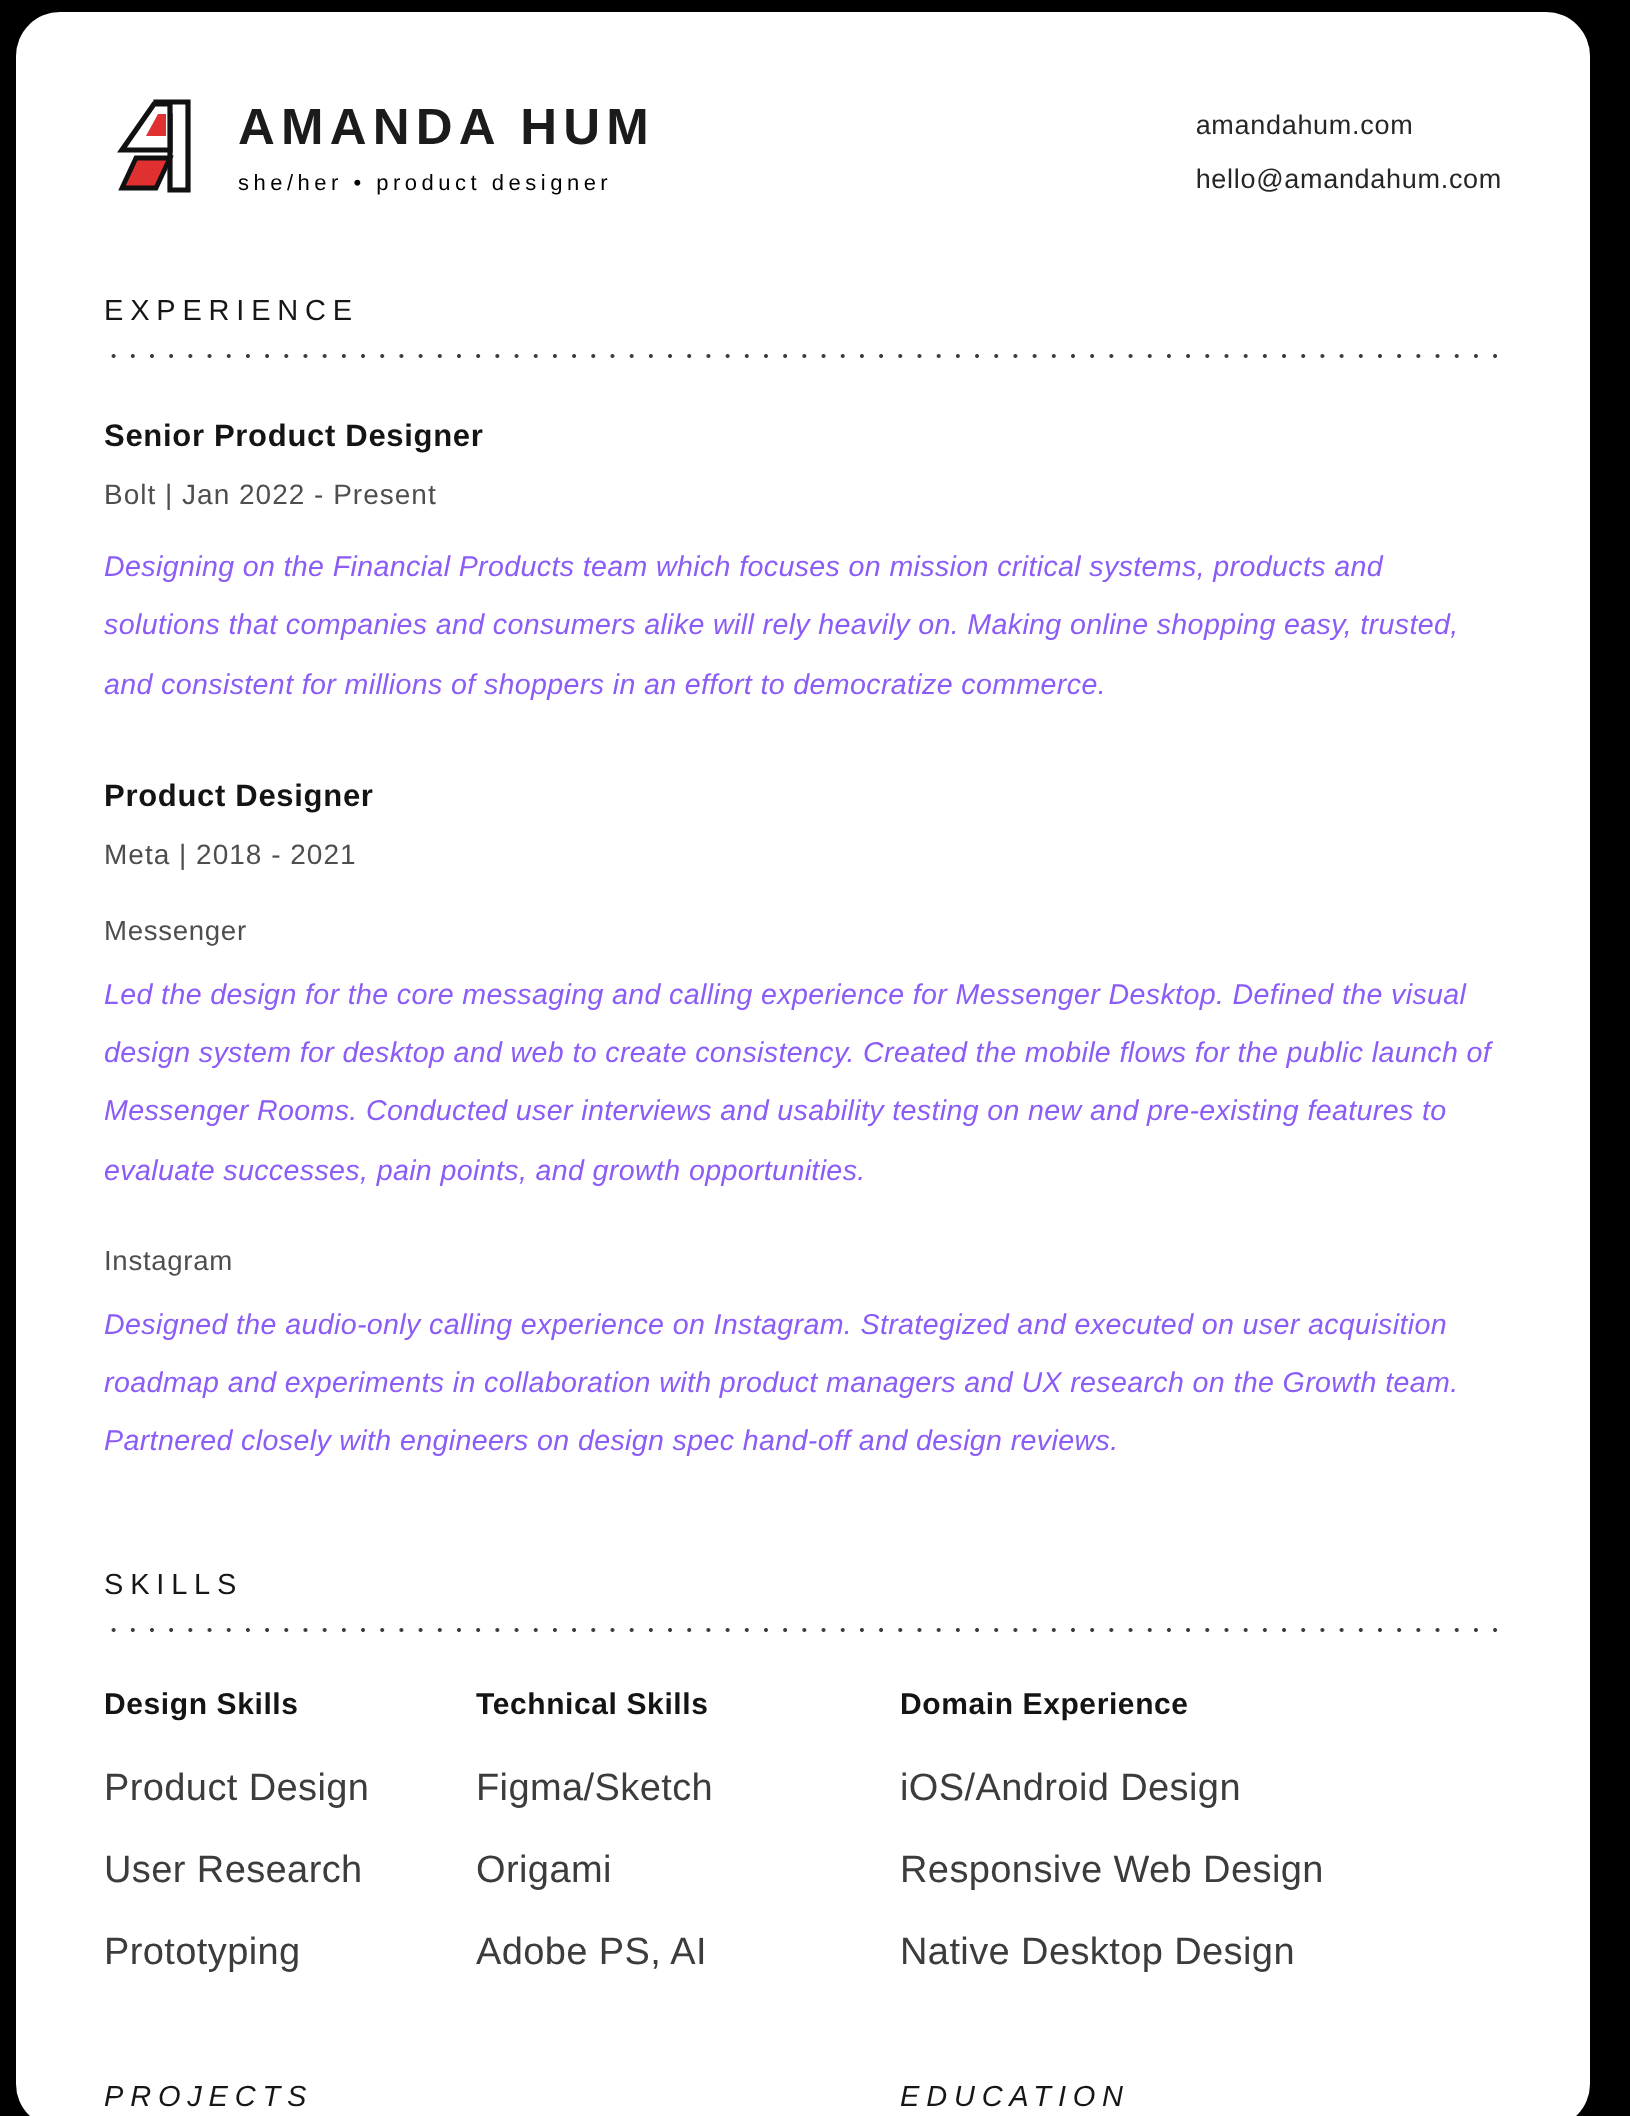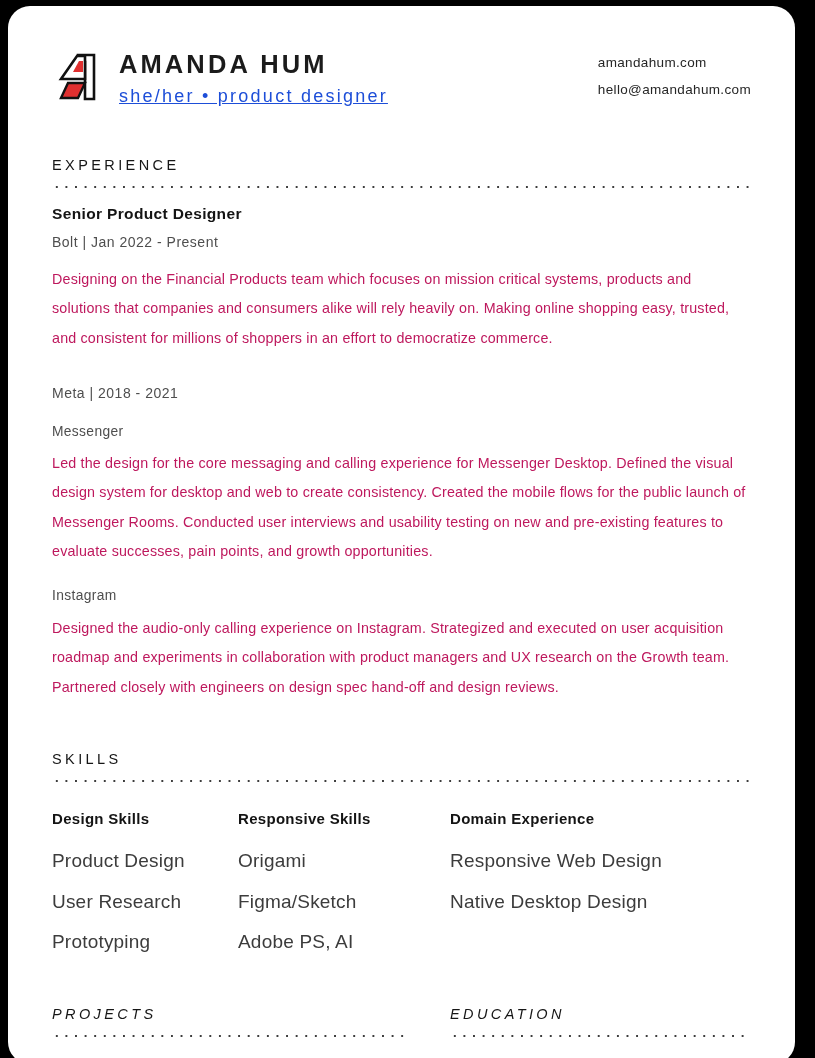--- a/index.html
+++ b/index.html
@@ -53,25 +53,24 @@
   .full-name {
     font-size: 25.5px;
     font-weight: bold;
     letter-spacing: 3.1px;
     color: #1b1b1b;
     line-height: 1.12;
     white-space: nowrap;
   }
   .tagline {
     margin-top: 7px;
-    font-size: 18px;
+    font-size: 11px;
     letter-spacing: 2.25px;
-    color: #1d4ed8;
+    color: #000000;
     white-space: nowrap;
-    text-decoration: underline;
   }
   .contact {
     padding-top: 8px;
   }
   .contact-line {
     font-size: 13.5px;
     color: #262626;
     letter-spacing: 0.35px;
     line-height: 1.0;
     margin-bottom: 13px;
@@ -94,21 +93,21 @@
     background-size: 9.6px 2px;
     background-repeat: repeat-x;
     background-position: left center;
   }
 
   .sec-experience { margin-top: 50px; }
   .sec-skills { margin-top: 49px; }
   .sec-bottom { margin-top: 52px; }
 
   
-  .job { margin-top: 17px; }
+  .job { margin-top: 31px; }
   .job + .job { margin-top: 32px; }
   .job-title {
     font-size: 15.5px;
     font-weight: bold;
     color: #141414;
     letter-spacing: 0.35px;
     line-height: 1.2;
   }
   .job-meta {
     margin-top: 11px;
@@ -120,24 +119,25 @@
   .job-sub {
     margin-top: 22px;
     font-size: 13.8px;
     color: #4e4e4e;
     letter-spacing: 0.35px;
     line-height: 1.2;
   }
   .job-body {
     margin-top: 14px;
     font-size: 14.3px;
-    color: #be185d;
+    color: #8b5cf6;
     line-height: 2.05;
     letter-spacing: 0.18px;
     max-width: 716px;
+    font-style: italic;
   }
   .job-sub + .job-body { margin-top: 9px; }
 
   
   .skills-grid {
     margin-top: 28px;
     display: grid;
     grid-template-columns: 186px 212px 1fr;
   }
   .skill-col-title {
@@ -193,20 +193,21 @@
       <div class="section-title">EXPERIENCE</div>
       <div class="dot-rule"></div>
 
       <div class="job">
         <div class="job-title">Senior Product Designer</div>
         <div class="job-meta">Bolt | Jan 2022 - Present</div>
         <div class="job-body">Designing on the Financial Products team which focuses on mission critical systems, products and solutions that companies and consumers alike will rely heavily on. Making online shopping easy, trusted, and consistent for millions of shoppers in an effort to democratize commerce.</div>
       </div>
 
       <div class="job">
+        <div class="job-title">Product Designer</div>
         <div class="job-meta">Meta | 2018 - 2021</div>
 
         <div class="job-sub">Messenger</div>
         <div class="job-body">Led the design for the core messaging and calling experience for Messenger Desktop. Defined the visual design system for desktop and web to create consistency. Created the mobile flows for the public launch of Messenger Rooms. Conducted user interviews and usability testing on new and pre-existing features to evaluate successes, pain points, and growth opportunities.</div>
 
         <div class="job-sub">Instagram</div>
         <div class="job-body">Designed the audio-only calling experience on Instagram. Strategized and executed on user acquisition roadmap and experiments in collaboration with product managers and UX research on the Growth team. Partnered closely with engineers on design spec hand-off and design reviews.</div>
       </div>
     </div>
 
@@ -215,27 +216,28 @@
       <div class="dot-rule"></div>
 
       <div class="skills-grid">
         <div>
           <div class="skill-col-title">Design Skills</div>
           <div class="skill-item">Product Design</div>
           <div class="skill-item">User Research</div>
           <div class="skill-item">Prototyping</div>
         </div>
         <div>
-          <div class="skill-col-title">Responsive Skills</div>
+          <div class="skill-col-title">Technical Skills</div>
+          <div class="skill-item">Figma/Sketch</div>
           <div class="skill-item">Origami</div>
-          <div class="skill-item">Figma/Sketch</div>
           <div class="skill-item">Adobe PS, AI</div>
         </div>
         <div>
           <div class="skill-col-title">Domain Experience</div>
+          <div class="skill-item">iOS/Android Design</div>
           <div class="skill-item">Responsive Web Design</div>
           <div class="skill-item">Native Desktop Design</div>
         </div>
       </div>
     </div>
 
     <div class="sec-bottom bottom-grid">
       <div>
         <div class="section-title">PROJECTS</div>
         <div class="dot-rule" style="margin-right:44px;"></div>

